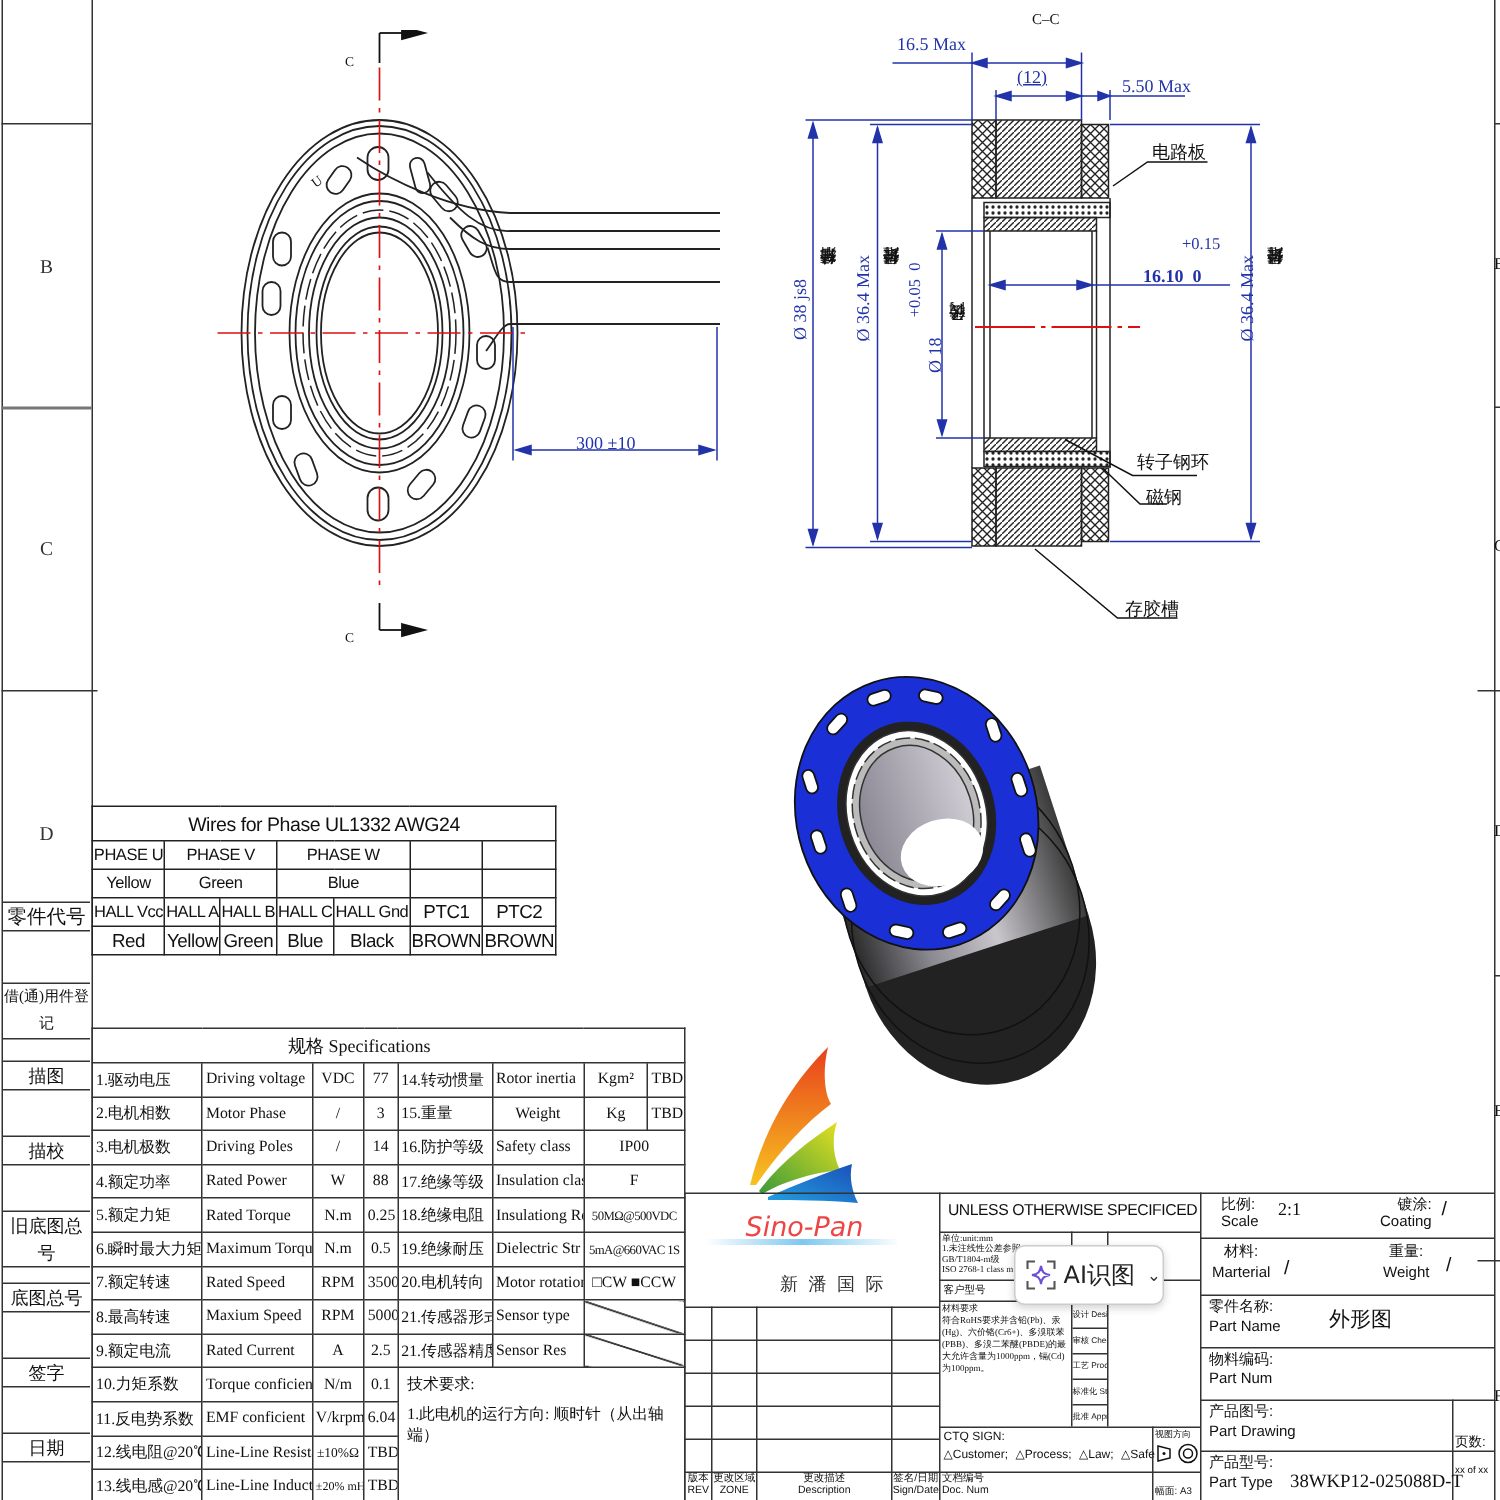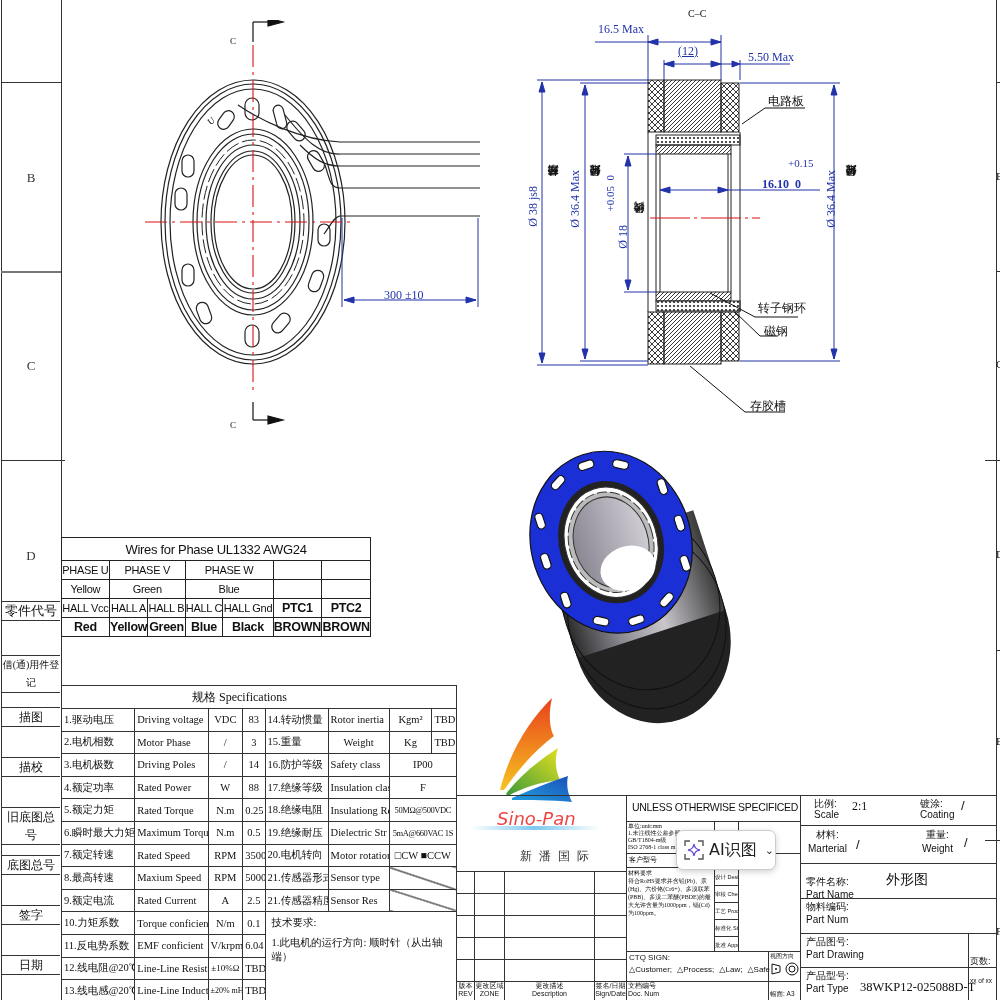--- a/index.html
+++ b/index.html
@@ -5,21 +5,21 @@
   html,body{margin:0;padding:0;background:#fff;}
   body{width:1000px;height:1000px;position:relative;overflow:hidden;font-family:"Liberation Serif",serif;color:#111;}
   .abs{position:absolute;}
   .vline{position:absolute;width:1px;background:#333;}
   .hline{position:absolute;height:1px;background:#333;}
   .zone{position:absolute;font-size:13px;color:#333;text-align:center;width:60px;}
   .side-lbl{position:absolute;left:2px;width:58px;font-size:12px;text-align:center;border-top:1px solid #333;border-bottom:1px solid #333;line-height:18px;background:#fff;}
   table{border-collapse:collapse;}
   .wires td{border:1px solid #222;text-align:center;font-family:"Liberation Sans",sans-serif;font-size:11px;padding:0;height:18px;letter-spacing:-0.3px;}
   .wires .hdr{font-size:13px;height:22px;}
-  .wires .big{font-size:12.5px;font-weight:bold;}
+  .wires .big{font-size:12.5px;}
   .spec{font-family:"Liberation Serif",serif;font-size:10.5px;}
   .spec td{border:1px solid #333;padding:0 2px;height:21.6px;white-space:nowrap;overflow:hidden;}
   .spec .c{text-align:center;}
   .spec .title{text-align:left;padding-left:130px;font-size:12px;height:22px;}
   .tb{position:absolute;font-family:"Liberation Sans",sans-serif;}
   .dim{color:#2233aa;font-family:"Liberation Serif",serif;font-size:12px;position:absolute;white-space:nowrap;}
   .ann{font-family:"Liberation Serif",serif;font-size:12px;position:absolute;white-space:nowrap;color:#111;}
   .vtext{writing-mode:vertical-rl;transform:rotate(180deg);}
   .ai-pop{position:absolute;left:676px;top:830px;width:100px;height:40px;background:#fff;border:1px solid #ccc;border-radius:7px;box-shadow:0 2px 6px rgba(0,0,0,.18);display:flex;align-items:center;gap:4px;padding-left:6px;box-sizing:border-box;font-family:"DejaVu Sans",sans-serif;}
 </style>
@@ -329,21 +329,21 @@
       <col style="width:24px">
     </colgroup>
   <tbody>
       <tr>
         <td colspan="8" class="title">规格 Specifications</td>
       </tr>
   <tr>
         <td>1.驱动电压</td>
         <td>Driving voltage</td>
         <td class="c">VDC</td>
-        <td class="c">83</td>
+        <td class="c">77</td>
         <td>14.转动惯量</td>
         <td>Rotor inertia</td>
         <td class="c">Kgm²</td>
         <td class="c">TBD</td>
       </tr>
   <tr>
         <td>2.电机相数</td>
         <td>Motor Phase</td>
         <td class="c">/</td>
         <td class="c">3</td>
@@ -545,38 +545,38 @@
     <circle cx="22" cy="9" r="6" fill="none" stroke="#111"></circle>
       <circle cx="22" cy="9" r="3" fill="none" stroke="#111"></circle>
   </svg>
   <div class="abs" style="left:314px;top:195px;font-size:6.5px;">幅面: A3</div>
 
   <div class="abs" style="left:358px;top:3px;font-size:10px;line-height:11px;">
       <div>比例:</div>
       <div>Scale</div>
     </div>
   <div class="abs" style="left:396px;top:4px;font-size:12px;font-family:'Liberation Serif',serif;">2:1</div>
-  <div class="abs" style="left:464px;top:3px;font-size:10px;line-height:11px;text-align:left;">
+  <div class="abs" style="left:464px;top:3px;font-size:10px;line-height:11px;text-align:right;">
       <div>镀涂:</div>
       <div>Coating</div>
     </div>
   <div class="abs" style="left:505px;top:3px;font-size:13px;">/</div>
   <div class="hline" style="left:344px;top:30px;width:196px;"></div>
   <div class="abs" style="left:352px;top:33px;font-size:10px;line-height:14px;text-align:center;">
       <div>材料:</div>
       <div>Marterial</div>
     </div>
   <div class="abs" style="left:400px;top:42px;font-size:13px;">/</div>
   <div class="abs" style="left:466px;top:33px;font-size:10px;line-height:14px;text-align:center;">
       <div>重量:</div>
       <div>Weight</div>
     </div>
   <div class="abs" style="left:508px;top:40px;font-size:13px;">/</div>
   <div class="hline" style="left:344px;top:68px;width:196px;"></div>
-  <div class="abs" style="left:350px;top:70px;font-size:10px;line-height:13px;margin-top:10px;">
+  <div class="abs" style="left:350px;top:70px;font-size:10px;line-height:13px;">
       <div>零件名称:</div>
       <div>Part Name</div>
     </div>
   <div class="abs" style="left:430px;top:76px;font-size:14px;font-family:'Liberation Serif',serif;">外形图</div>
   <div class="hline" style="left:344px;top:103px;width:196px;"></div>
   <div class="abs" style="left:350px;top:105px;font-size:10px;line-height:13px;">
       <div>物料编码:</div>
       <div>Part Num</div>
     </div>
   <div class="abs" style="left:430px;top:110px;font-size:12px;"></div>

